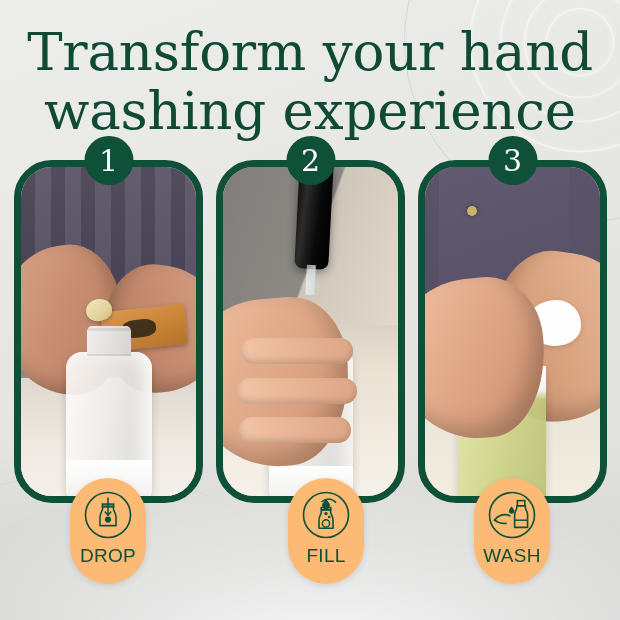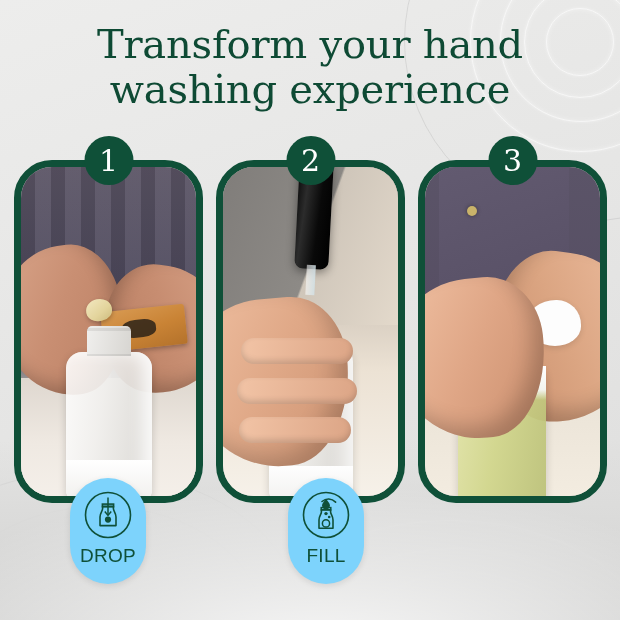--- a/index.html
+++ b/index.html
@@ -21,21 +21,21 @@
   .ring.d{border-color:rgba(160,160,160,.30);box-shadow:none;}
   .bottom-water{position:absolute;left:0;right:0;bottom:0;height:180px;
     background:
       radial-gradient(120% 160% at 52% 120%, rgba(255,255,255,.85) 0%, rgba(255,255,255,0) 60%),
       linear-gradient(180deg, rgba(226,226,225,0) 0%, rgba(219,219,218,.9) 40%, rgba(210,210,209,1) 100%);
   }
 
   
   .headline{position:absolute;left:0;right:0;top:22px;text-align:center;
     font-family:"DejaVu Serif", serif;
-    color:#0e4a34;font-size:40px;line-height:1.12;letter-spacing:-0.2px;font-weight:400;
+    color:#0e4a34;font-size:53px;line-height:1.12;letter-spacing:-0.2px;font-weight:400;
     white-space:pre-line;}
 
   
   .steps{position:absolute;left:0;top:160px;width:620px;height:345px;}
   .panel{position:absolute;top:0;width:189px;height:343px;}
   .panel.p1{left:14px;}
   .panel.p2{left:216px;}
   .panel.p3{left:418px;}
 
   .frame{position:absolute;inset:0;border:7px solid #0f5038;border-radius:38px;
@@ -128,21 +128,21 @@
   .foamblob{position:absolute;left:58%;bottom:150px;width:54px;height:46px;background:#fdfdfd;
       border-radius:58% 48% 52% 56%/54% 58% 46% 52%;box-shadow:0 2px 6px rgba(0,0,0,.12);}
 
   
   .numbadge{position:absolute;top:-24px;left:50%;transform:translateX(-50%);
       width:49px;height:49px;border-radius:50%;background:#0f5038;
       display:flex;align-items:center;justify-content:center;
       color:#ffffff;font-family:"DejaVu Serif", serif;font-size:30px;line-height:1;z-index:6;}
 
   
-  .pill{position:absolute;width:76px;height:106px;background:#7dd3fc;border-radius:38px;
+  .pill{position:absolute;width:76px;height:106px;background:#fdba74;border-radius:38px;
       display:flex;flex-direction:column;align-items:center;justify-content:flex-start;
       z-index:8;box-shadow:0 2px 6px rgba(0,0,0,.10);}
   .pill .ic{width:56px;height:56px;margin-top:9px;}
   .pill .txt{margin-top:2px;font-family:"Liberation Sans", sans-serif;
       color:#0f5038;font-size:19px;letter-spacing:.3px;}
   .pill.l1{left:70px;top:478px;}
   .pill.l2{left:288px;top:478px;}
   .pill.l3{left:474px;top:478px;}
 </style>
 </head>
@@ -244,14 +244,26 @@
       <rect x="23.2" y="20.6" width="9.6" height="2.3" fill="none" stroke="#0f5038" stroke-width="1.5"></rect>
       <path d="M28 11.8c2.6 3.2 3.9 5 3.9 6.5a3.9 3.9 0 0 1-7.8 0c0-1.5 1.3-3.3 3.9-6.5z" fill="#0f5038"></path>
       <path d="M24 14.5c4.2-3.6 9.6-3.4 13.6.6" fill="none" stroke="#0f5038" stroke-width="1.6" stroke-linecap="round"></path>
       <circle cx="28" cy="26.6" r="1.7" fill="#0f5038"></circle>
       <circle cx="31.2" cy="30" r="1.3" fill="#0f5038"></circle>
       <circle cx="28" cy="36.4" r="3.6" fill="none" stroke="#0f5038" stroke-width="1.5"></circle>
     </svg>
     <div class="txt">FILL</div>
   </div>
 
+  <div class="pill l3">
+    <svg class="ic" viewBox="0 0 56 56">
+      <circle cx="28" cy="28" r="22.5" fill="none" stroke="#0f5038" stroke-width="1.6"></circle>
+      <path d="M30.6 28c0-3.6 2.2-5.2 2.2-7.6v-1.6h8.6v1.6c0 2.4 2.2 4 2.2 7.6v12.4H30.6z" fill="none" stroke="#0f5038" stroke-width="1.6" stroke-linejoin="round"></path>
+      <rect x="33.4" y="13.6" width="7.4" height="5.2" fill="none" stroke="#0f5038" stroke-width="1.6"></rect>
+      <line x1="30.6" y1="33.2" x2="43.6" y2="33.2" stroke="#0f5038" stroke-width="1.5"></line>
+      <path d="M27.6 19.4c1.8 2.2 2.7 3.5 2.7 4.6a2.7 2.7 0 0 1-5.4 0c0-1.1.9-2.4 2.7-4.6z" fill="#0f5038"></path>
+      <path d="M10.5 33.2c2.6-3.6 6.4-5.6 10.8-5.6 2.2 0 3.6.5 4.6 1.4" fill="none" stroke="#0f5038" stroke-width="1.6" stroke-linecap="round"></path>
+      <path d="M10.5 33.2c3.4 2.6 7.4 3.6 11.6 3.2" fill="none" stroke="#0f5038" stroke-width="1.6" stroke-linecap="round"></path>
+    </svg>
+    <div class="txt">WASH</div>
+  </div>
 
 </div>
 
 </body></html>

